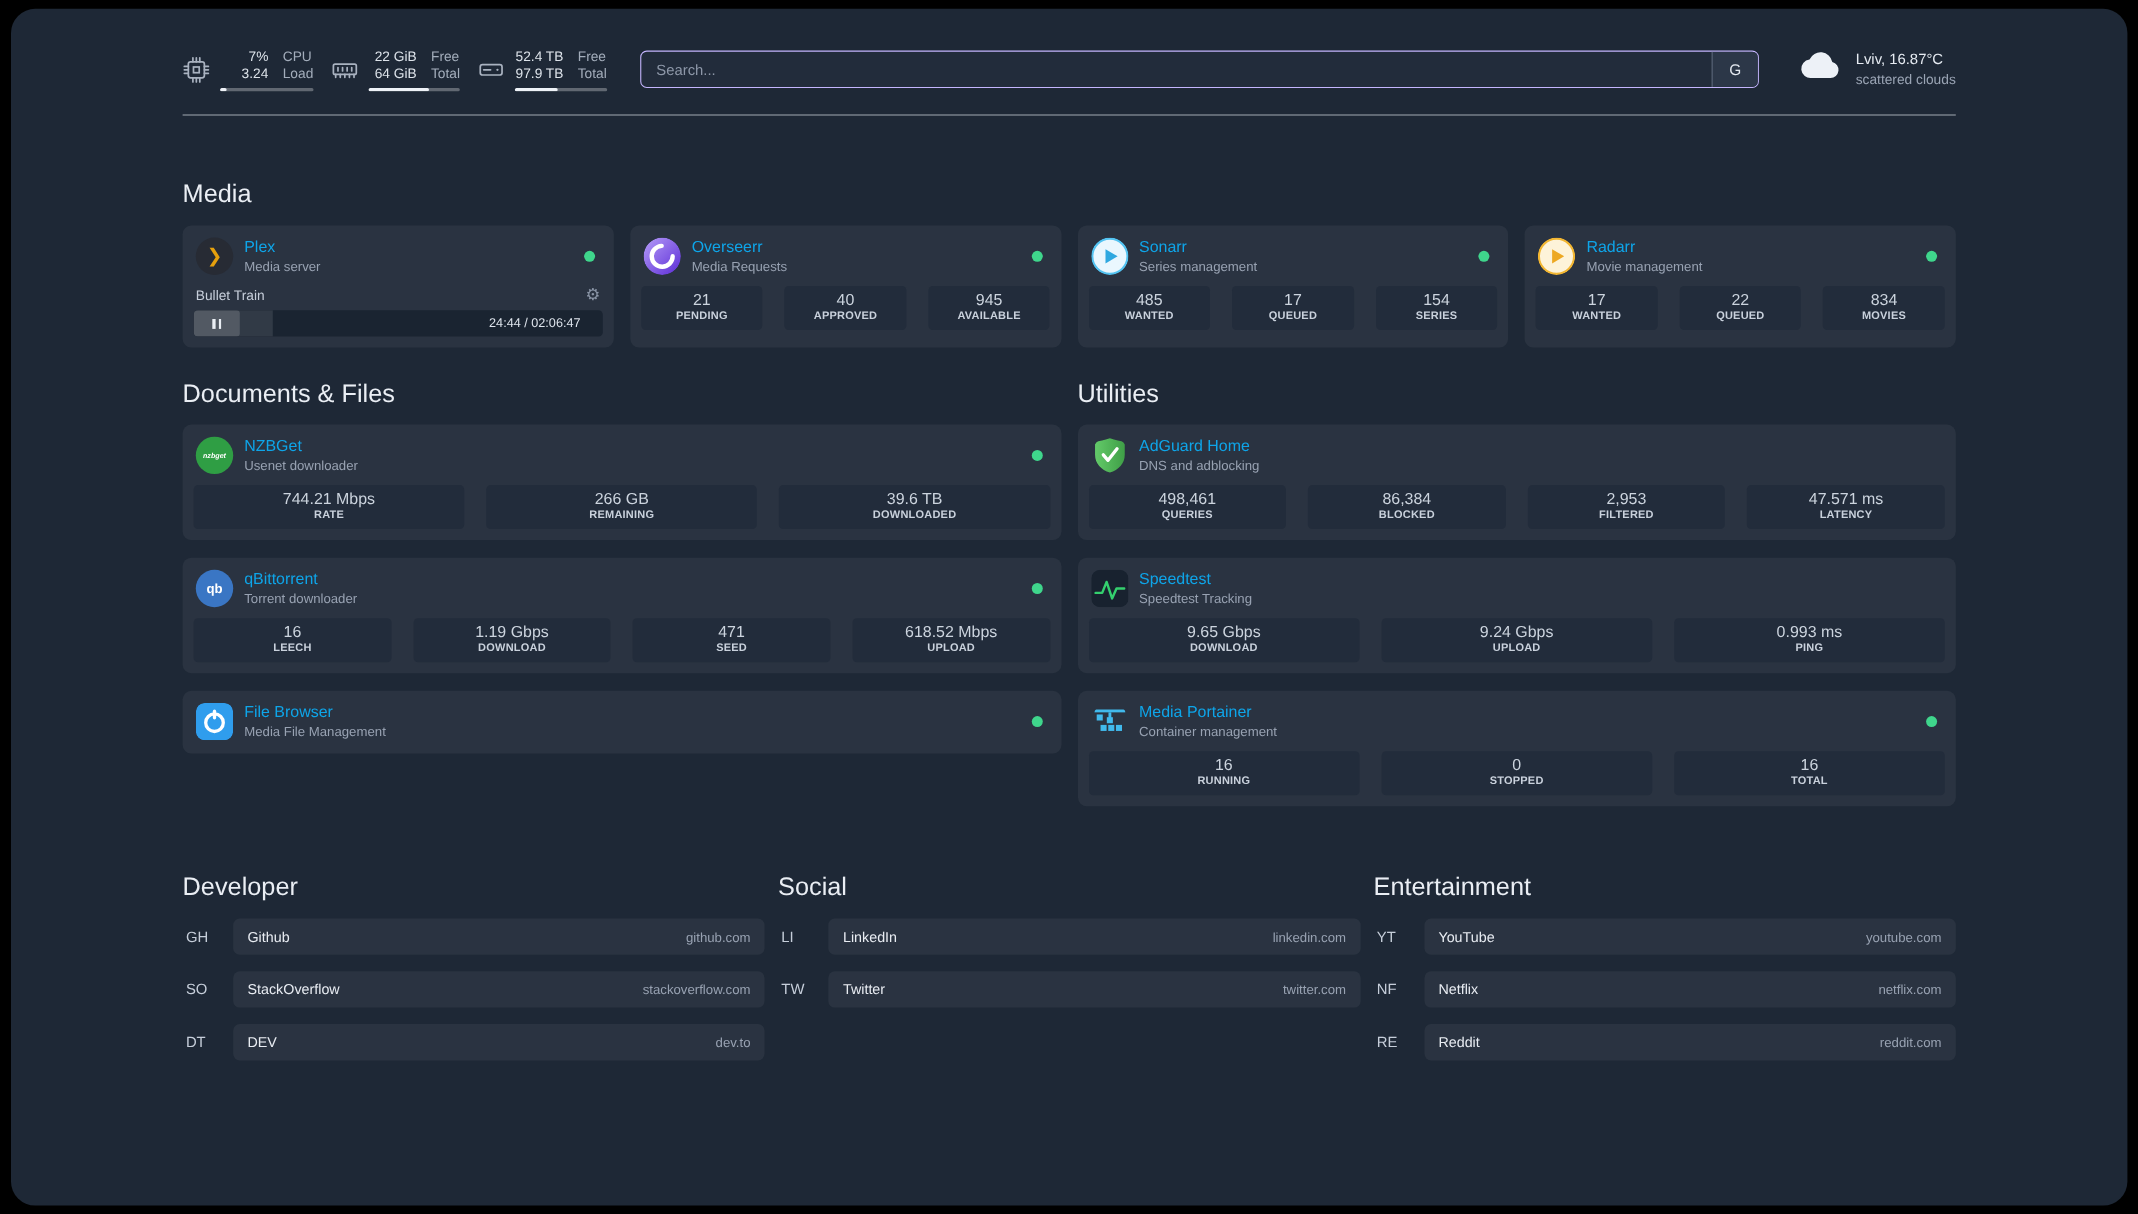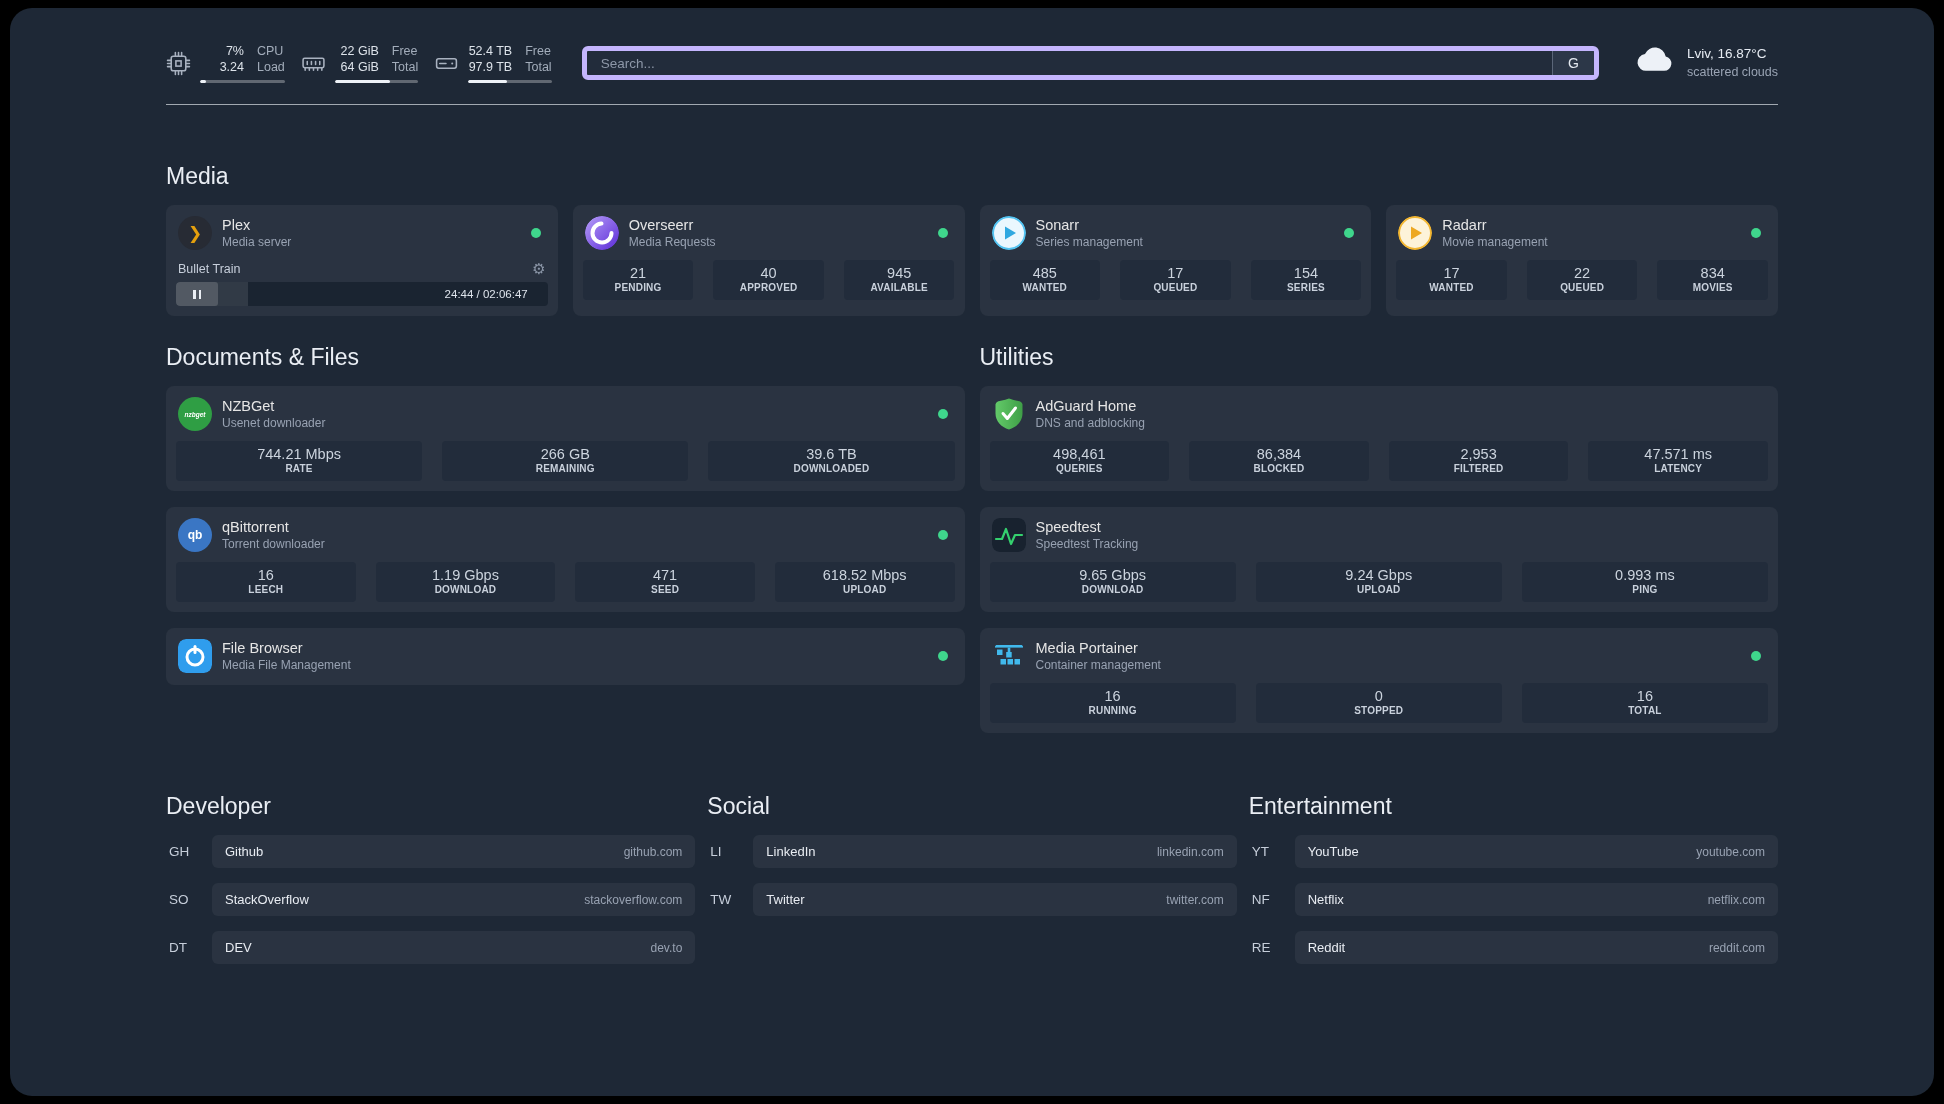--- a/index.html
+++ b/index.html
@@ -15,21 +15,21 @@
   .res { display: flex; align-items: center; gap: 9px; }
   .res-icon { color: #a9b2c0; display: flex; }
   .res-body { display: flex; flex-direction: column; }
   .res-top { display: flex; gap: 13px; }
   .res-nums { text-align: right; font-size: 12.5px; color: #dde3ea; line-height: 1.3; min-width: 44px; }
   .res-labels { font-size: 12.5px; color: #a3adbb; line-height: 1.3; }
   .res-bar { height: 3px; border-radius: 2px; background: rgba(255,255,255,0.30); margin-top: 5px; overflow: hidden; }
   .res-fill { height: 100%; background: #eef2f7; border-radius: 2px; }
 
   .search { flex: 1; display: flex; align-items: stretch; height: 34px; margin-left: 30px;
-    border: 5px solid #c4b5fd; border-radius: 6px; background: #222c3b; overflow: hidden; }
+    border: 1px solid #c4b5fd; border-radius: 6px; background: #222c3b; overflow: hidden; }
   .search input { flex: 1; background: transparent; border: 0; outline: none; color: #e2e8ef;
     padding: 0 14px; font-size: 13.5px; font-family: inherit; }
   .search input::placeholder { color: #8d97a8; }
   .search-g { width: 42px; display: flex; align-items: center; justify-content: center;
     color: #e4e9f0; background: #2c3748; border-left: 1px solid #5b6679; font-size: 14px; cursor: pointer; }
 
   .weather { display: flex; gap: 12px; margin-left: 36px; }
   .weather-text { line-height: 1.35; }
   .weather-loc { font-size: 13.5px; color: #e6ebf2; }
   .weather-cond { font-size: 12.5px; color: #9aa4b4; }
@@ -39,21 +39,21 @@
   
   .section-title { font-size: 23px; font-weight: 500; color: #eaeef4; margin-bottom: 15px; }
   .media-section { margin-top: 58px; }
   .media-grid { display: grid; grid-template-columns: repeat(4, 1fr); gap: 15px; }
 
   .card { background: rgba(255,255,255,0.055); border-radius: 8px; padding: 9px 10px 10px; cursor: pointer; }
   .card-header { display: flex; align-items: center; gap: 10px; padding: 2px; }
   .icon { width: 34px; height: 34px; flex: none; border-radius: 50%; display: flex;
     align-items: center; justify-content: center; overflow: hidden; }
   .card-titles { line-height: 1.28; }
-  .card-name { font-size: 14.5px; font-weight: 500; color: #e5e5e5; }
+  .card-name { font-size: 14.5px; font-weight: 500; color: #0ea5e9; }
   .card-desc { font-size: 12px; color: #98a2b2; }
   .dot { width: 10px; height: 10px; border-radius: 50%; background: #3fd68c; margin-left: auto; margin-right: 5px; flex: none; }
 
   .stats { display: flex; gap: 20px; margin-top: 8px; }
   .stat { flex: 1; background: #222c3b; border-radius: 4px; text-align: center; padding: 5px 2px 7px; cursor: default; }
   .stat-value { font-size: 14.5px; color: #ccd4de; }
   .stat-label { font-size: 10px; font-weight: 700; color: #c9d1dc; margin-top: 1px; letter-spacing: 0.02em; }
 
   
   .player { margin-top: 7px; }

